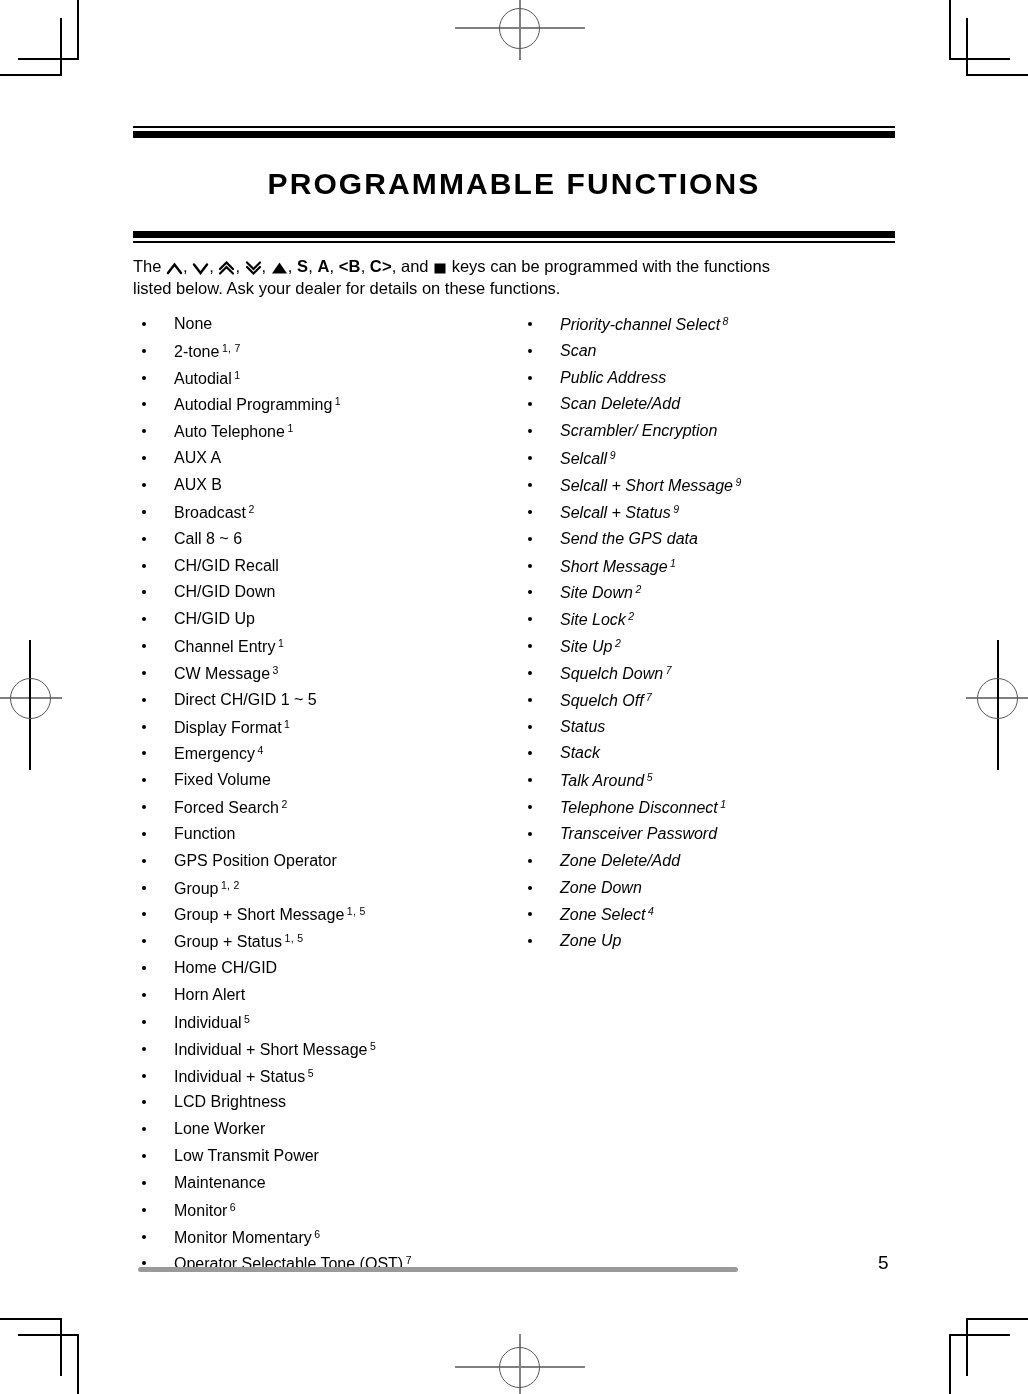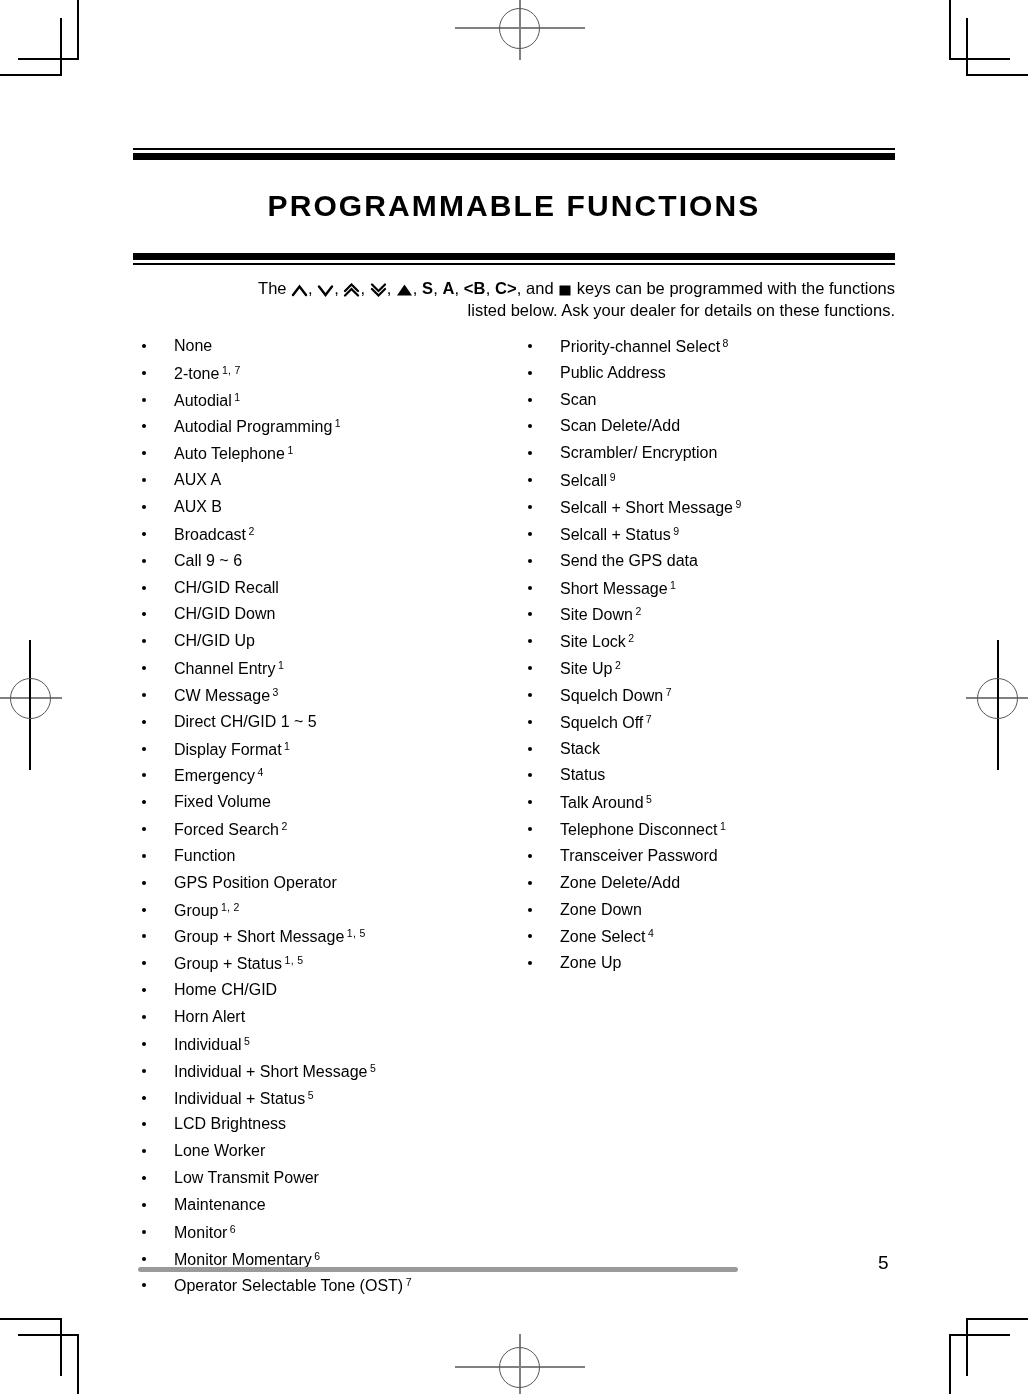--- a/index.html
+++ b/index.html
@@ -30,21 +30,21 @@
     position: absolute;
     border: 1.4px solid #555555;
     border-radius: 50%;
     box-sizing: border-box;
   }
 
   
   #content {
     position: absolute;
     left: 133px;
-    top: 148px;
+    top: 126px;
     width: 762px;
   }
 
   
   .rule-thin {
     height: 2px;
     background: #000000;
     width: 100%;
   }
   .rule-thick {
@@ -62,22 +62,21 @@
     line-height: 1;
     padding: 11px 0 12px 0;
     white-space: nowrap;
   }
 
   
   #intro {
     font-size: 16.5px;
     line-height: 1.28;
     margin-top: 13px;
-    text-align: right;
-    margin-left: 32px;
+    text-align: left;
   }
   #intro .keysym {
     font-weight: bold;
     letter-spacing: 0.2px;
   }
   #intro .glyph {
     display: inline-block;
     vertical-align: -1px;
   }
 
@@ -89,21 +88,21 @@
 
   
   #columns {
     display: flex;
   }
   .col {
     width: 50%;
     box-sizing: border-box;
   }
   .col.left  { padding-left: 8px; }
-  .col.right { padding-left: 13px; }
+  .col.right { padding-left: 13px; font-style: italic; }
 
   ul.fnlist {
     list-style: none;
     margin: 0;
     padding: 0;
   }
   ul.fnlist li {
     font-size: 16px;
     line-height: 1;
     height: 26.85px;
@@ -260,21 +259,21 @@
     <div class="col left">
       <ul class="fnlist" id="left-list">
           <li><span class="dot"></span><span class="lbl">None</span></li>
           <li><span class="dot"></span><span class="lbl">2-tone</span><sup>1, 7</sup></li>
           <li><span class="dot"></span><span class="lbl">Autodial</span><sup>1</sup></li>
           <li><span class="dot"></span><span class="lbl">Autodial Programming</span><sup>1</sup></li>
           <li><span class="dot"></span><span class="lbl">Auto Telephone</span><sup>1</sup></li>
           <li><span class="dot"></span><span class="lbl">AUX A</span></li>
           <li><span class="dot"></span><span class="lbl">AUX B</span></li>
           <li><span class="dot"></span><span class="lbl">Broadcast</span><sup>2</sup></li>
-          <li><span class="dot"></span><span class="lbl">Call 9 ~ 6</span></li>
+          <li><span class="dot"></span><span class="lbl">Call 8 ~ 6</span></li>
           <li><span class="dot"></span><span class="lbl">CH/GID Recall</span></li>
           <li><span class="dot"></span><span class="lbl">CH/GID Down</span></li>
           <li><span class="dot"></span><span class="lbl">CH/GID Up</span></li>
           <li><span class="dot"></span><span class="lbl">Channel Entry</span><sup>1</sup></li>
           <li><span class="dot"></span><span class="lbl">CW Message</span><sup>3</sup></li>
           <li><span class="dot"></span><span class="lbl">Direct CH/GID 1 ~ 5</span></li>
           <li><span class="dot"></span><span class="lbl">Display Format</span><sup>1</sup></li>
           <li><span class="dot"></span><span class="lbl">Emergency</span><sup>4</sup></li>
           <li><span class="dot"></span><span class="lbl">Fixed Volume</span></li>
           <li><span class="dot"></span><span class="lbl">Forced Search</span><sup>2</sup></li>
@@ -293,36 +292,36 @@
           <li><span class="dot"></span><span class="lbl">Low Transmit Power</span></li>
           <li><span class="dot"></span><span class="lbl">Maintenance</span></li>
           <li><span class="dot"></span><span class="lbl">Monitor</span><sup>6</sup></li>
           <li><span class="dot"></span><span class="lbl">Monitor Momentary</span><sup>6</sup></li>
           <li><span class="dot"></span><span class="lbl">Operator Selectable Tone (OST)</span><sup>7</sup></li>
         </ul>
     </div>
     <div class="col right">
       <ul class="fnlist" id="right-list">
           <li><span class="dot"></span><span class="lbl">Priority-channel Select</span><sup>8</sup></li>
+          <li><span class="dot"></span><span class="lbl">Scan</span></li>
           <li><span class="dot"></span><span class="lbl">Public Address</span></li>
-          <li><span class="dot"></span><span class="lbl">Scan</span></li>
           <li><span class="dot"></span><span class="lbl">Scan Delete/Add</span></li>
           <li><span class="dot"></span><span class="lbl">Scrambler/ Encryption</span></li>
           <li><span class="dot"></span><span class="lbl">Selcall</span><sup>9</sup></li>
           <li><span class="dot"></span><span class="lbl">Selcall + Short Message</span><sup>9</sup></li>
           <li><span class="dot"></span><span class="lbl">Selcall + Status</span><sup>9</sup></li>
           <li><span class="dot"></span><span class="lbl">Send the GPS data</span></li>
           <li><span class="dot"></span><span class="lbl">Short Message</span><sup>1</sup></li>
           <li><span class="dot"></span><span class="lbl">Site Down</span><sup>2</sup></li>
           <li><span class="dot"></span><span class="lbl">Site Lock</span><sup>2</sup></li>
           <li><span class="dot"></span><span class="lbl">Site Up</span><sup>2</sup></li>
           <li><span class="dot"></span><span class="lbl">Squelch Down</span><sup>7</sup></li>
           <li><span class="dot"></span><span class="lbl">Squelch Off</span><sup>7</sup></li>
+          <li><span class="dot"></span><span class="lbl">Status</span></li>
           <li><span class="dot"></span><span class="lbl">Stack</span></li>
-          <li><span class="dot"></span><span class="lbl">Status</span></li>
           <li><span class="dot"></span><span class="lbl">Talk Around</span><sup>5</sup></li>
           <li><span class="dot"></span><span class="lbl">Telephone Disconnect</span><sup>1</sup></li>
           <li><span class="dot"></span><span class="lbl">Transceiver Password</span></li>
           <li><span class="dot"></span><span class="lbl">Zone Delete/Add</span></li>
           <li><span class="dot"></span><span class="lbl">Zone Down</span></li>
           <li><span class="dot"></span><span class="lbl">Zone Select</span><sup>4</sup></li>
           <li><span class="dot"></span><span class="lbl">Zone Up</span></li>
         </ul>
     </div>
   </div>

